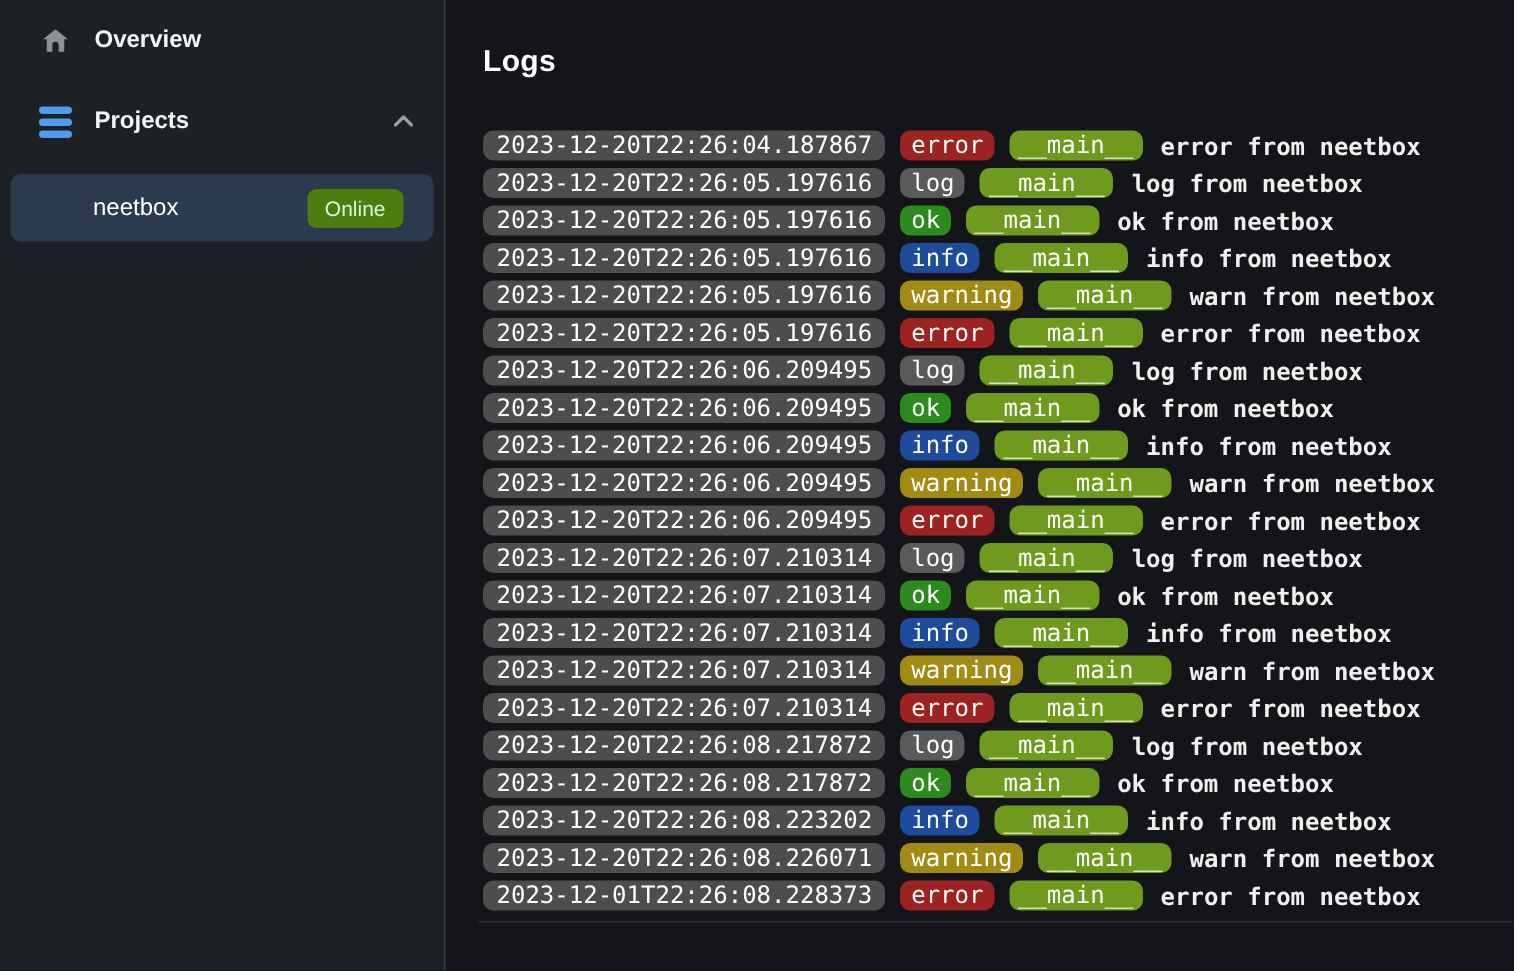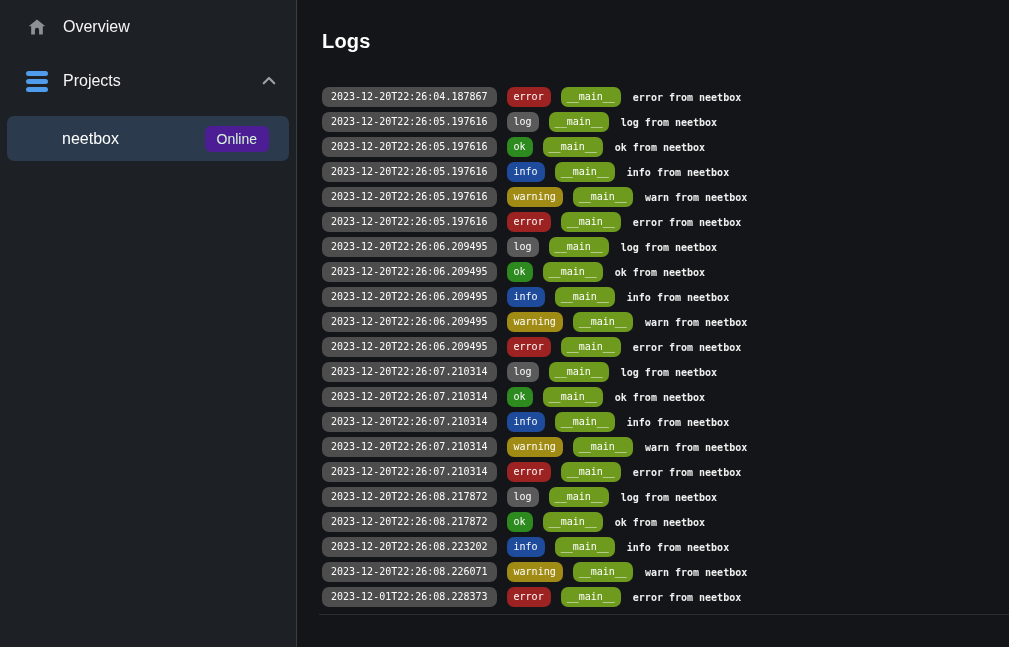--- a/index.html
+++ b/index.html
@@ -30,21 +30,21 @@
   .nav-item .nav-icon {
     width: 22px;
     height: 22px;
     display: flex;
     align-items: center;
     justify-content: center;
     margin-right: 15px;
   }
   .nav-item .nav-label {
     font-size: 16px;
-    font-weight: 400;
+    font-weight: 700;
     color: #f4f5f6;
   }
   .nav-item .spacer { flex: 1; }
   .nav-gap { height: 12px; }
   .hamburger { display: flex; flex-direction: column; gap: 3px; width: 22px; }
   .hamburger span {
     display: block; height: 5px; border-radius: 3px; width: 100%;
   }
   .project-row {
     margin: 14px 7px 0 7px;
@@ -72,21 +72,21 @@
   }
   .page-title {
     font-size: 20px;
     font-weight: 700;
     color: #ffffff;
     letter-spacing: 0.2px;
   }
   .log-list {
     margin-top: 34px;
     font-family: "DejaVu Sans Mono", monospace;
-    font-size: 10px;
+    font-size: 16px;
   }
   .log-row {
     display: flex;
     align-items: center;
     height: 20px;
     margin-bottom: 5px;
     white-space: nowrap;
   }
   .badge {
     display: inline-flex;
@@ -136,21 +136,21 @@
     <span>
       <svg width="18" height="18" viewBox="0 0 24 24">
         <polyline points="5,15 12,8 19,15" fill="none" stroke="#9aa0a6" stroke-width="3" stroke-linecap="round" stroke-linejoin="round"></polyline>
       </svg>
     </span>
   </div>
 
   <div class="project-row" id="project-row" style="background: rgb(44, 58, 77);">
     <span class="project-name">neetbox</span>
     <span class="spacer"></span>
-    <span class="status-badge" id="online-badge" style="background: #4c1d95; color: rgb(214, 247, 217);">Online</span>
+    <span class="status-badge" id="online-badge" style="background: #4d7c0f; color: rgb(214, 247, 217);">Online</span>
   </div>
 
 </aside>
 
 <main class="main">
   <h1 class="page-title">Logs</h1>
 
   <div class="log-list" id="log-list">
       <div class="log-row">
         <span class="badge ts" style="background: rgb(77, 77, 77);">2023-12-20T22:26:04.187867</span>

